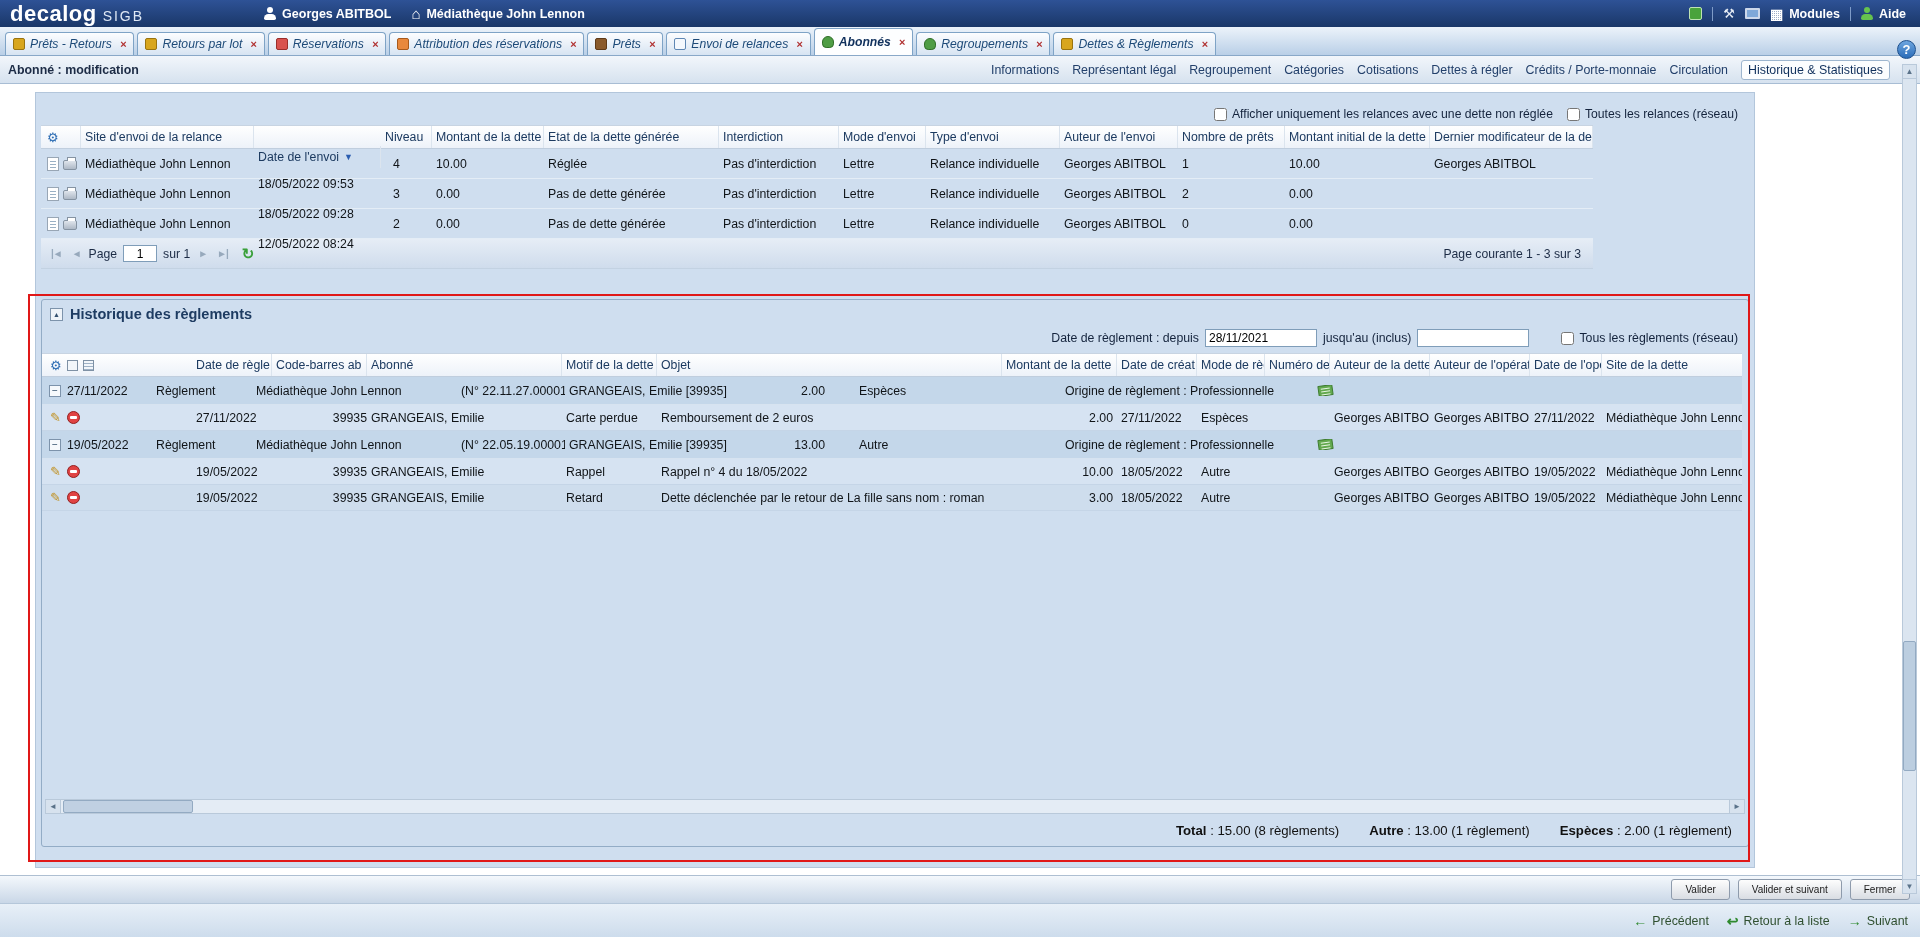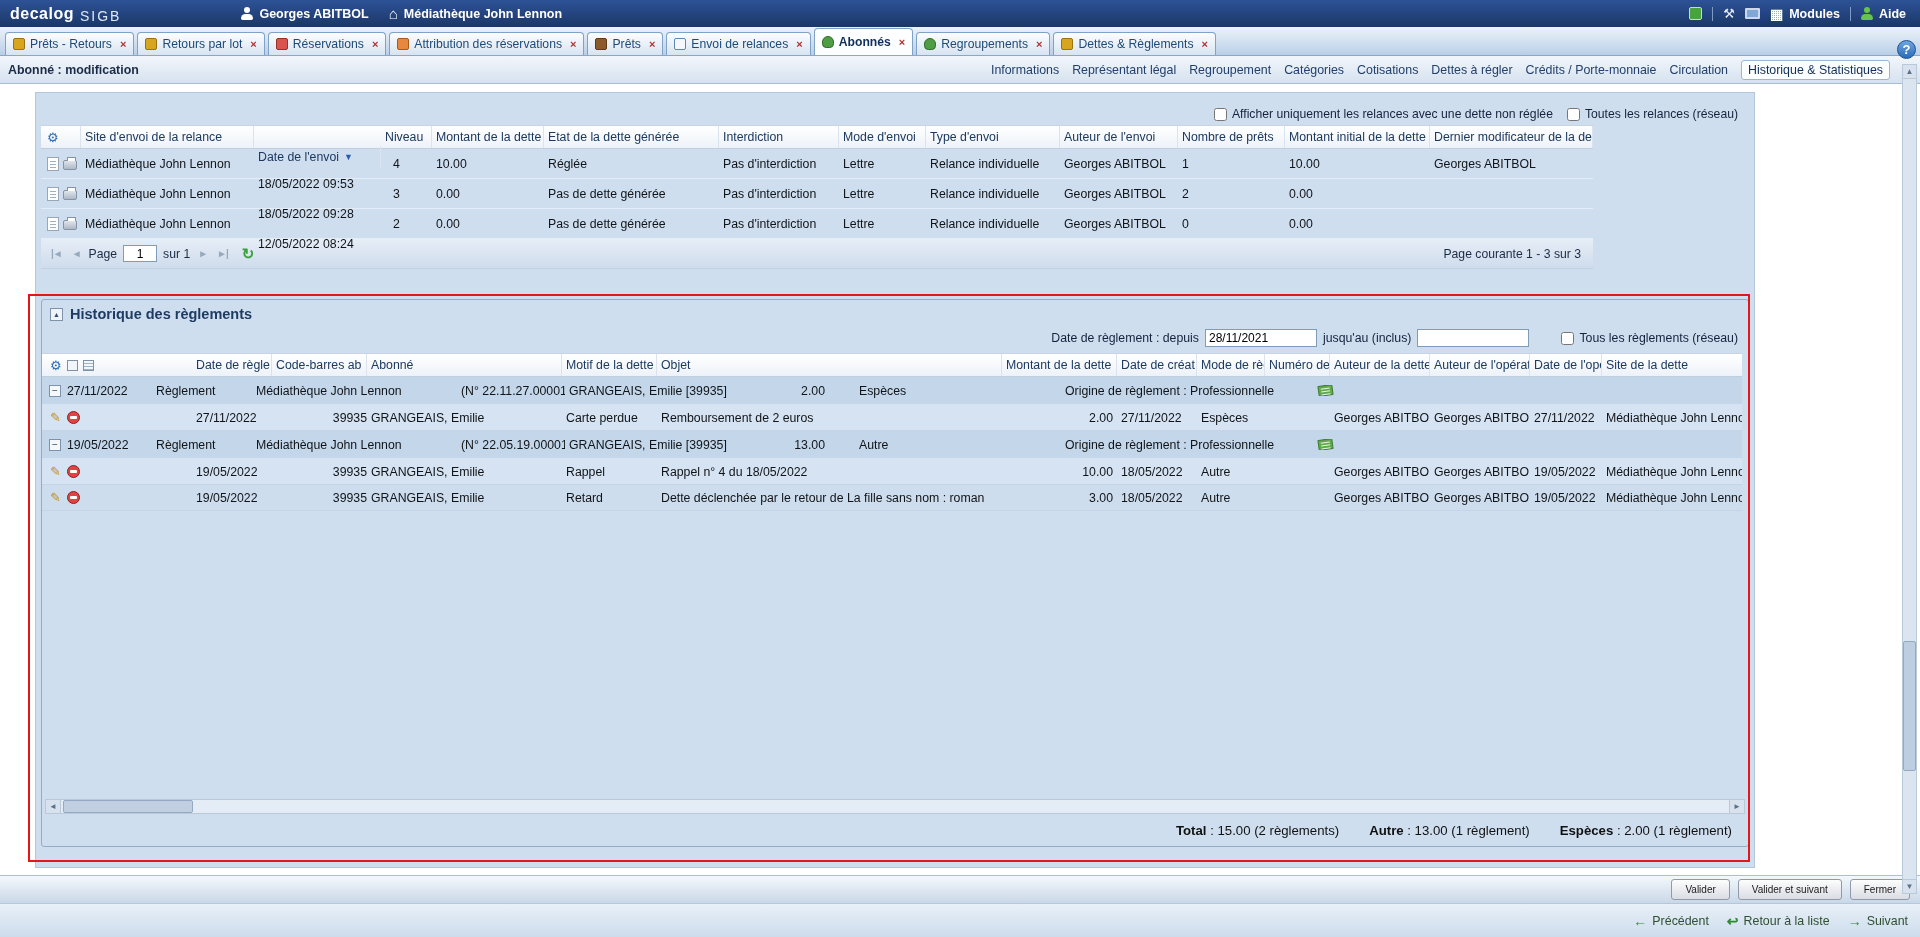--- a/index.html
+++ b/index.html
@@ -2,41 +2,41 @@
 <html><head>
 <meta charset="utf-8">
 <style>
   * { box-sizing: border-box; }
   html,body { margin:0; padding:0; width:1920px; height:937px; overflow:hidden;
     font-family:"Liberation Sans", sans-serif; background:#ffffff; position:relative; }
 
   
   .topbar { position:absolute; left:0; top:0; width:1920px; height:27px;
     background:linear-gradient(#2e5296,#1a3768); color:#fff; display:flex; align-items:center; }
-  .logo { font-size:16px; font-weight:bold; margin-left:10px; letter-spacing:.5px; }
+  .logo { font-size:22px; font-weight:bold; margin-left:10px; letter-spacing:.5px; }
   .logo-suffix { font-size:14px; margin-left:6px; letter-spacing:2px; margin-top:4px; color:#dfe8f5; }
   .tb-item { display:flex; align-items:center; gap:6px; font-weight:bold; font-size:12.5px; white-space:nowrap; }
   .tb-user { margin-left:120px; }
   .tb-site { margin-left:20px; }
   .tb-right { margin-left:auto; display:flex; align-items:center; gap:10px; margin-right:14px; }
   .tb-sep { width:1px; height:14px; background:#7f9cc8; }
   .icon-person { width:12px; height:13px; position:relative; display:inline-block; }
   .icon-person::before { content:""; position:absolute; top:0; left:3px; width:6px; height:6px; border-radius:50%; background:#fff; }
   .icon-person::after { content:""; position:absolute; bottom:0; left:0; width:12px; height:6px; border-radius:5px 5px 2px 2px; background:#fff; }
   .icon-person.green::before, .icon-person.green::after { background:#66c34e; }
   .home-ic { font-size:15px; line-height:1; }
   .status-ic { width:13px; height:13px; background:#49a33c; border:1px solid #bfe3b4; border-radius:2px; display:inline-block; }
   .tools-ic { font-size:13px; color:#e8eef6; line-height:1; }
   .mon-ic { width:15px; height:11px; background:#7fa8d8; border:2px solid #cdd8ea; border-radius:1px; display:inline-block; }
   .modules-ic { font-size:14px; line-height:1; }
 
   
   .tabbar { position:absolute; left:0; top:27px; width:1920px; height:29px;
     background:linear-gradient(#ecf3fa,#b9cfe7); border-bottom:1px solid #89a8c8;
-    display:flex; align-items:flex-end; padding-left:5px; }
+    display:flex; align-items:flex-end; padding-left:5px;font-style:italic; }
   .tab { height:23px; display:flex; align-items:center; gap:5px; padding:0 7px; margin-right:3px;
     background:linear-gradient(#fcfdff,#d7e4f2); border:1px solid #7ea3c6; border-bottom:none;
     border-radius:4px 4px 0 0; font-size:12.2px; color:#1d4a78; white-space:nowrap; cursor:default; }
   .tab.active { background:#fdfeff; font-weight:bold; color:#10305c; height:27px; }
   .tab-close { color:#b03030; font-weight:bold; font-size:11px; margin-left:3px; line-height:1; }
   .ti { width:12px; height:12px; border-radius:2px; display:inline-block; }
   .ti-keys, .ti-keyret, .ti-coins { background:#d8a61e; border:1px solid #9a7410; }
   .ti-resa { background:#d9534f; border:1px solid #9a2f2c; }
   .ti-attr { background:#e8883c; border:1px solid #a85a1c; }
   .ti-books { background:#8a5a2b; border:1px solid #5e3a18; }
@@ -527,21 +527,21 @@
 
       <div class="reg-spacer"></div>
 
       <div class="hscroll">
         <span class="hs-btn left">◄</span>
         <span class="hs-thumb"></span>
         <span class="hs-btn right">►</span>
       </div>
 
       <div class="totals">
-        <span class="tot"><b>Total</b><span> : 15.00 (2 règlements)</span></span>
+        <span class="tot"><b>Total</b><span> : 15.00 (8 règlements)</span></span>
         <span class="tot"><b>Autre</b><span> : 13.00 (1 règlement)</span></span>
         <span class="tot"><b>Espèces</b><span> : 2.00 (1 règlement)</span></span>
       </div>
     </div>
   </div>
 
   <div class="annotation"></div>
 </div>
 
 <div class="btnbar">

